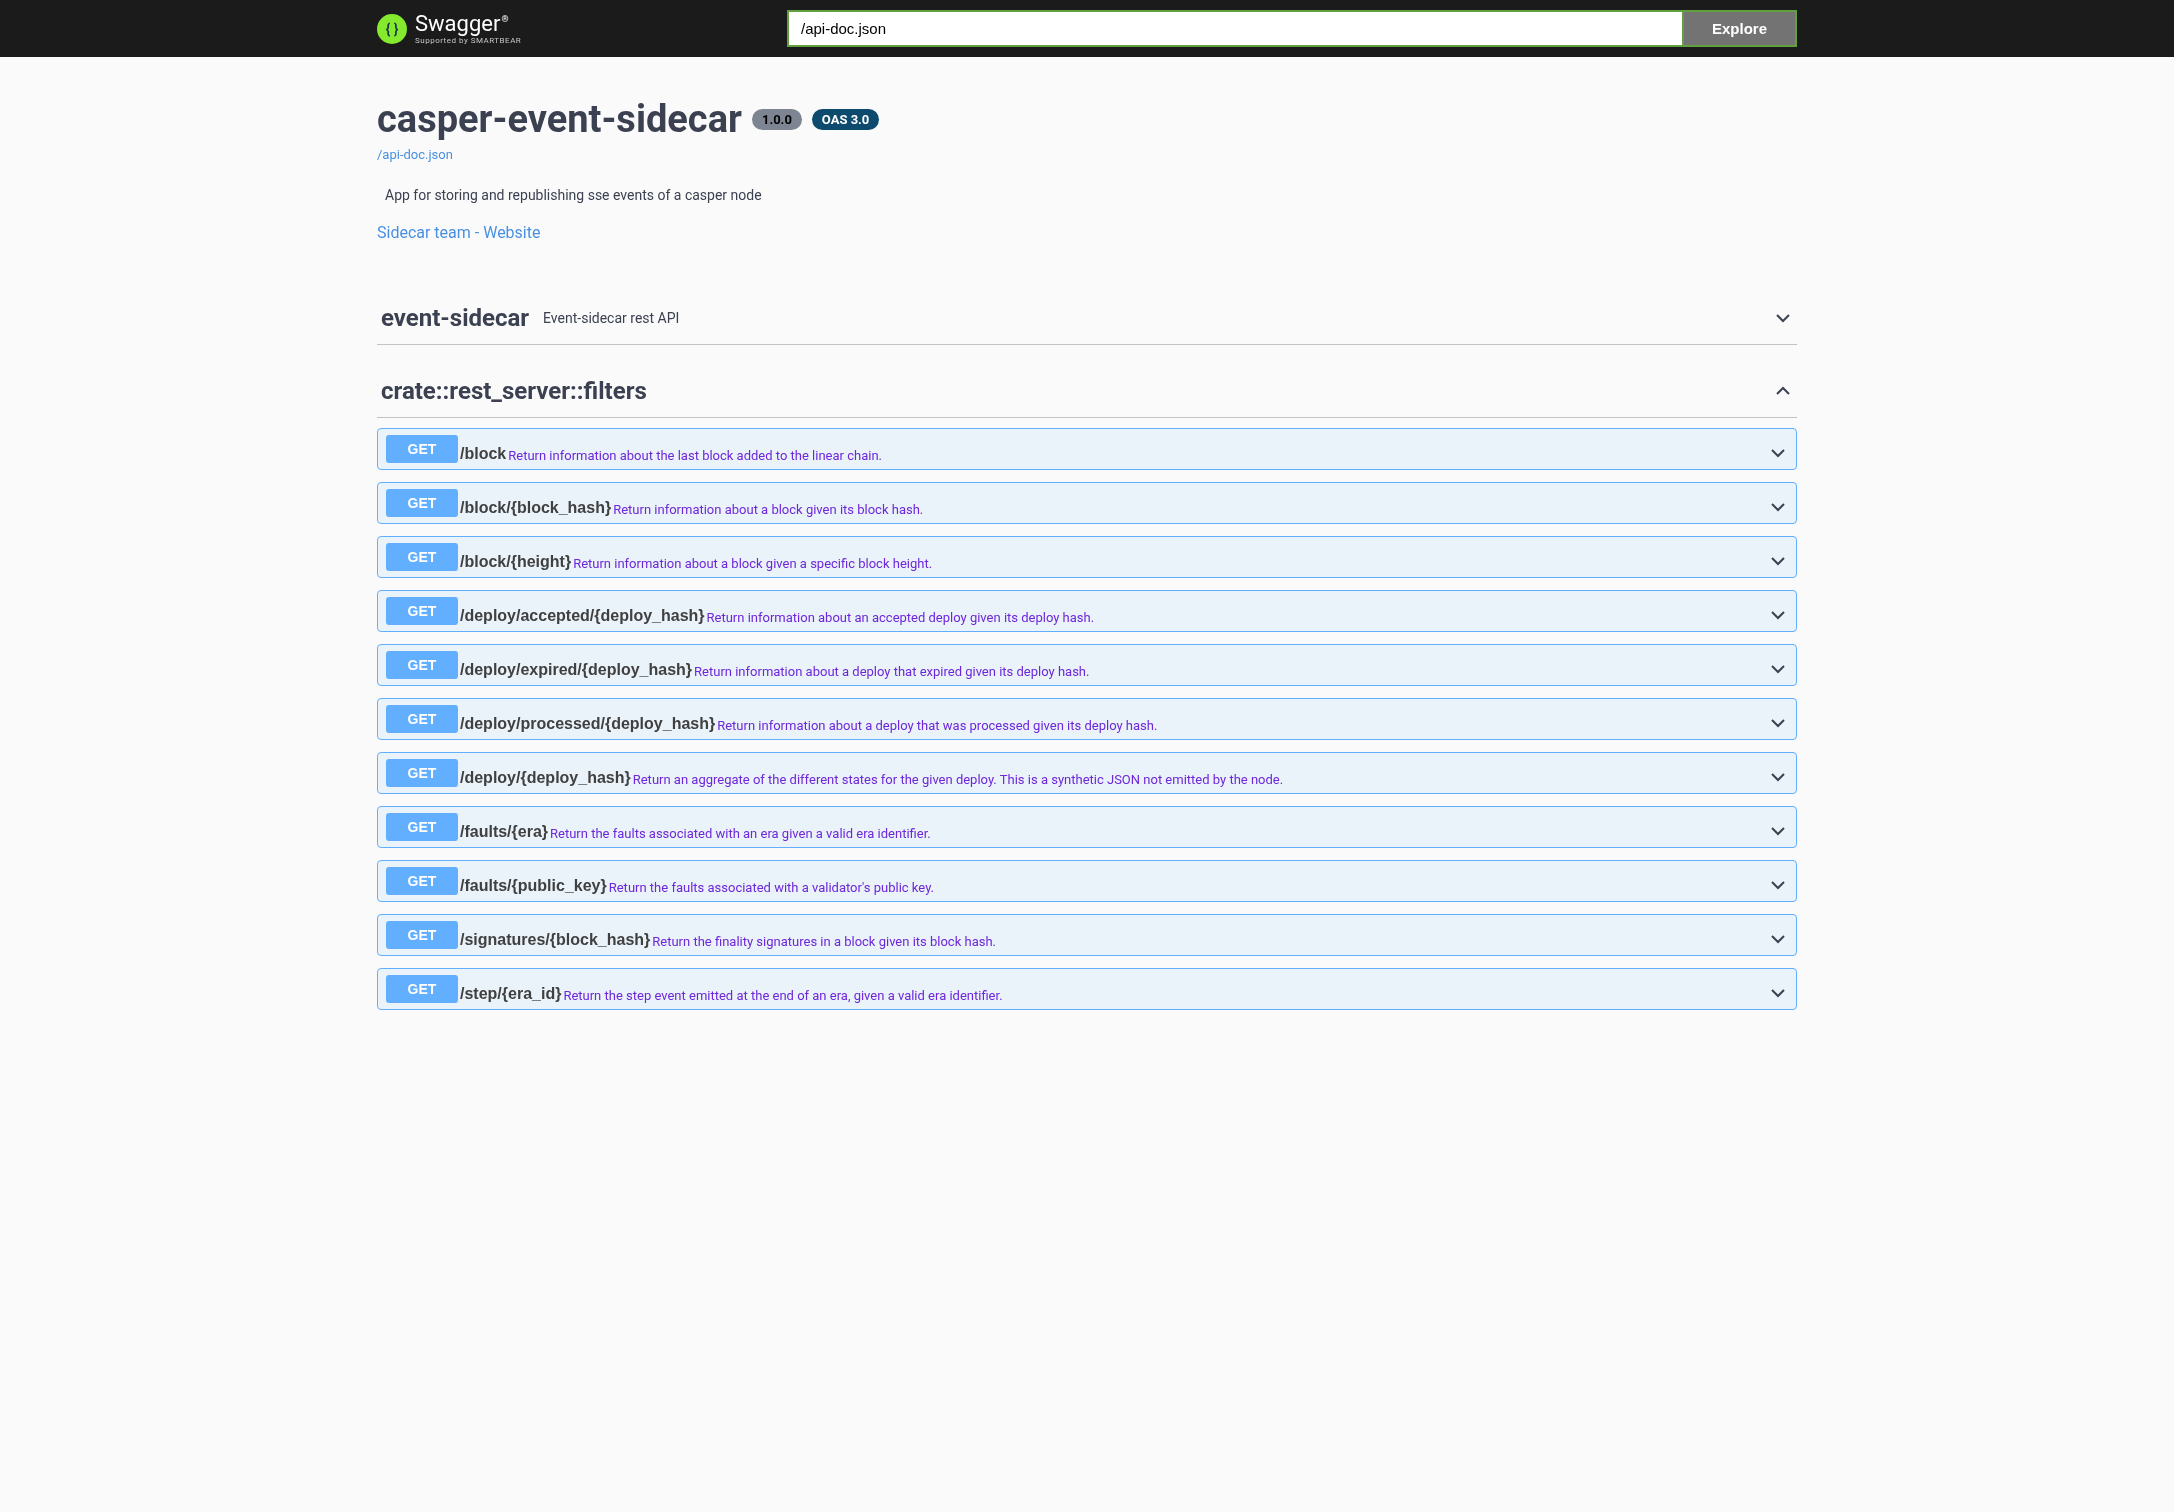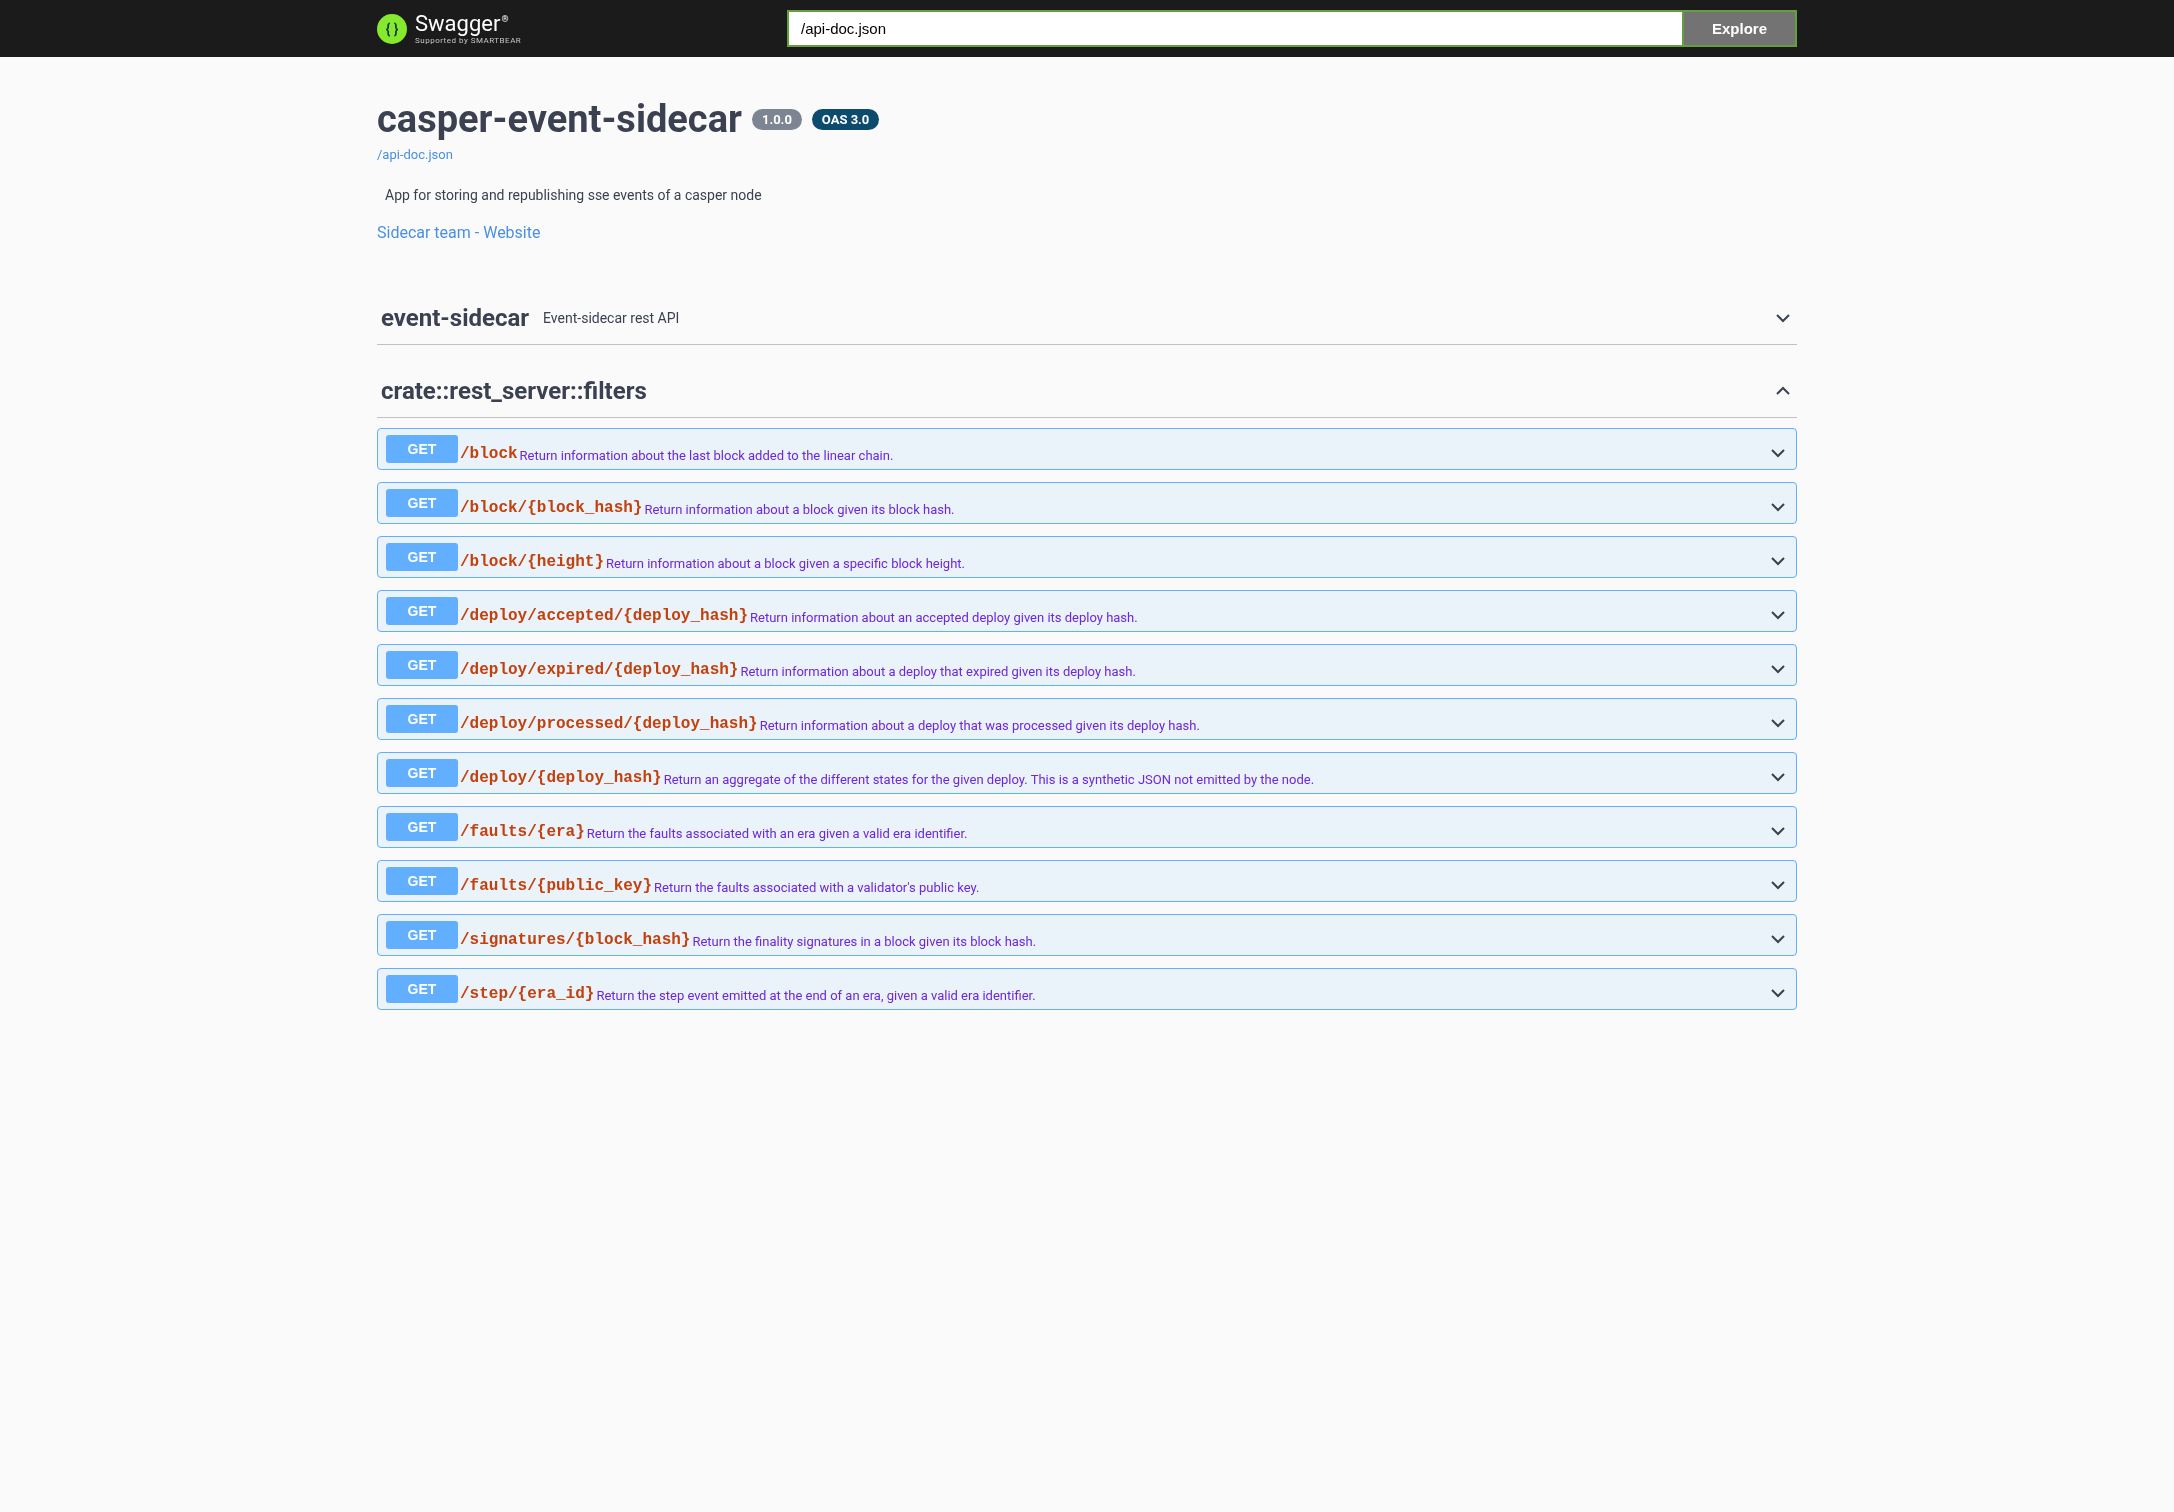--- a/index.html
+++ b/index.html
@@ -87,21 +87,21 @@
     gap: 10px;
     flex-wrap: wrap;
   }
   .api-title {
     font-size: 38px;
     font-weight: 700;
     color: #3b4151;
   }
   .version-badge {
     background: #7d8492;
-    color: #ffffff;
+    color: #000000;
     border-radius: 14px;
     padding: 3px 10px;
     font-size: 13px;
     font-weight: 700;
   }
   .oas-badge {
     background: #0c4a6e;
     color: #fff;
     border-radius: 14px;
     padding: 3px 10px;
@@ -166,24 +166,24 @@
     color: #fff;
     font-weight: 700;
     font-size: 14px;
     padding: 6px 0;
     width: 72px;
     text-align: center;
     border-radius: 3px;
     font-family: -apple-system, sans-serif;
   }
   .op-path {
-    font-family: Liberation Mono, monospace;
+    font-family: Liberation Sans, sans-serif;
     font-size: 16px;
     font-weight: 600;
-    color: #c2410c;
+    color: #404040;
   }
   .op-desc {
     font-size: 13px;
     color: #6d28d9;
   }
   .op-chevron {
     margin-left: auto;
     width: 20px;
     height: 20px;
     flex-shrink: 0;

